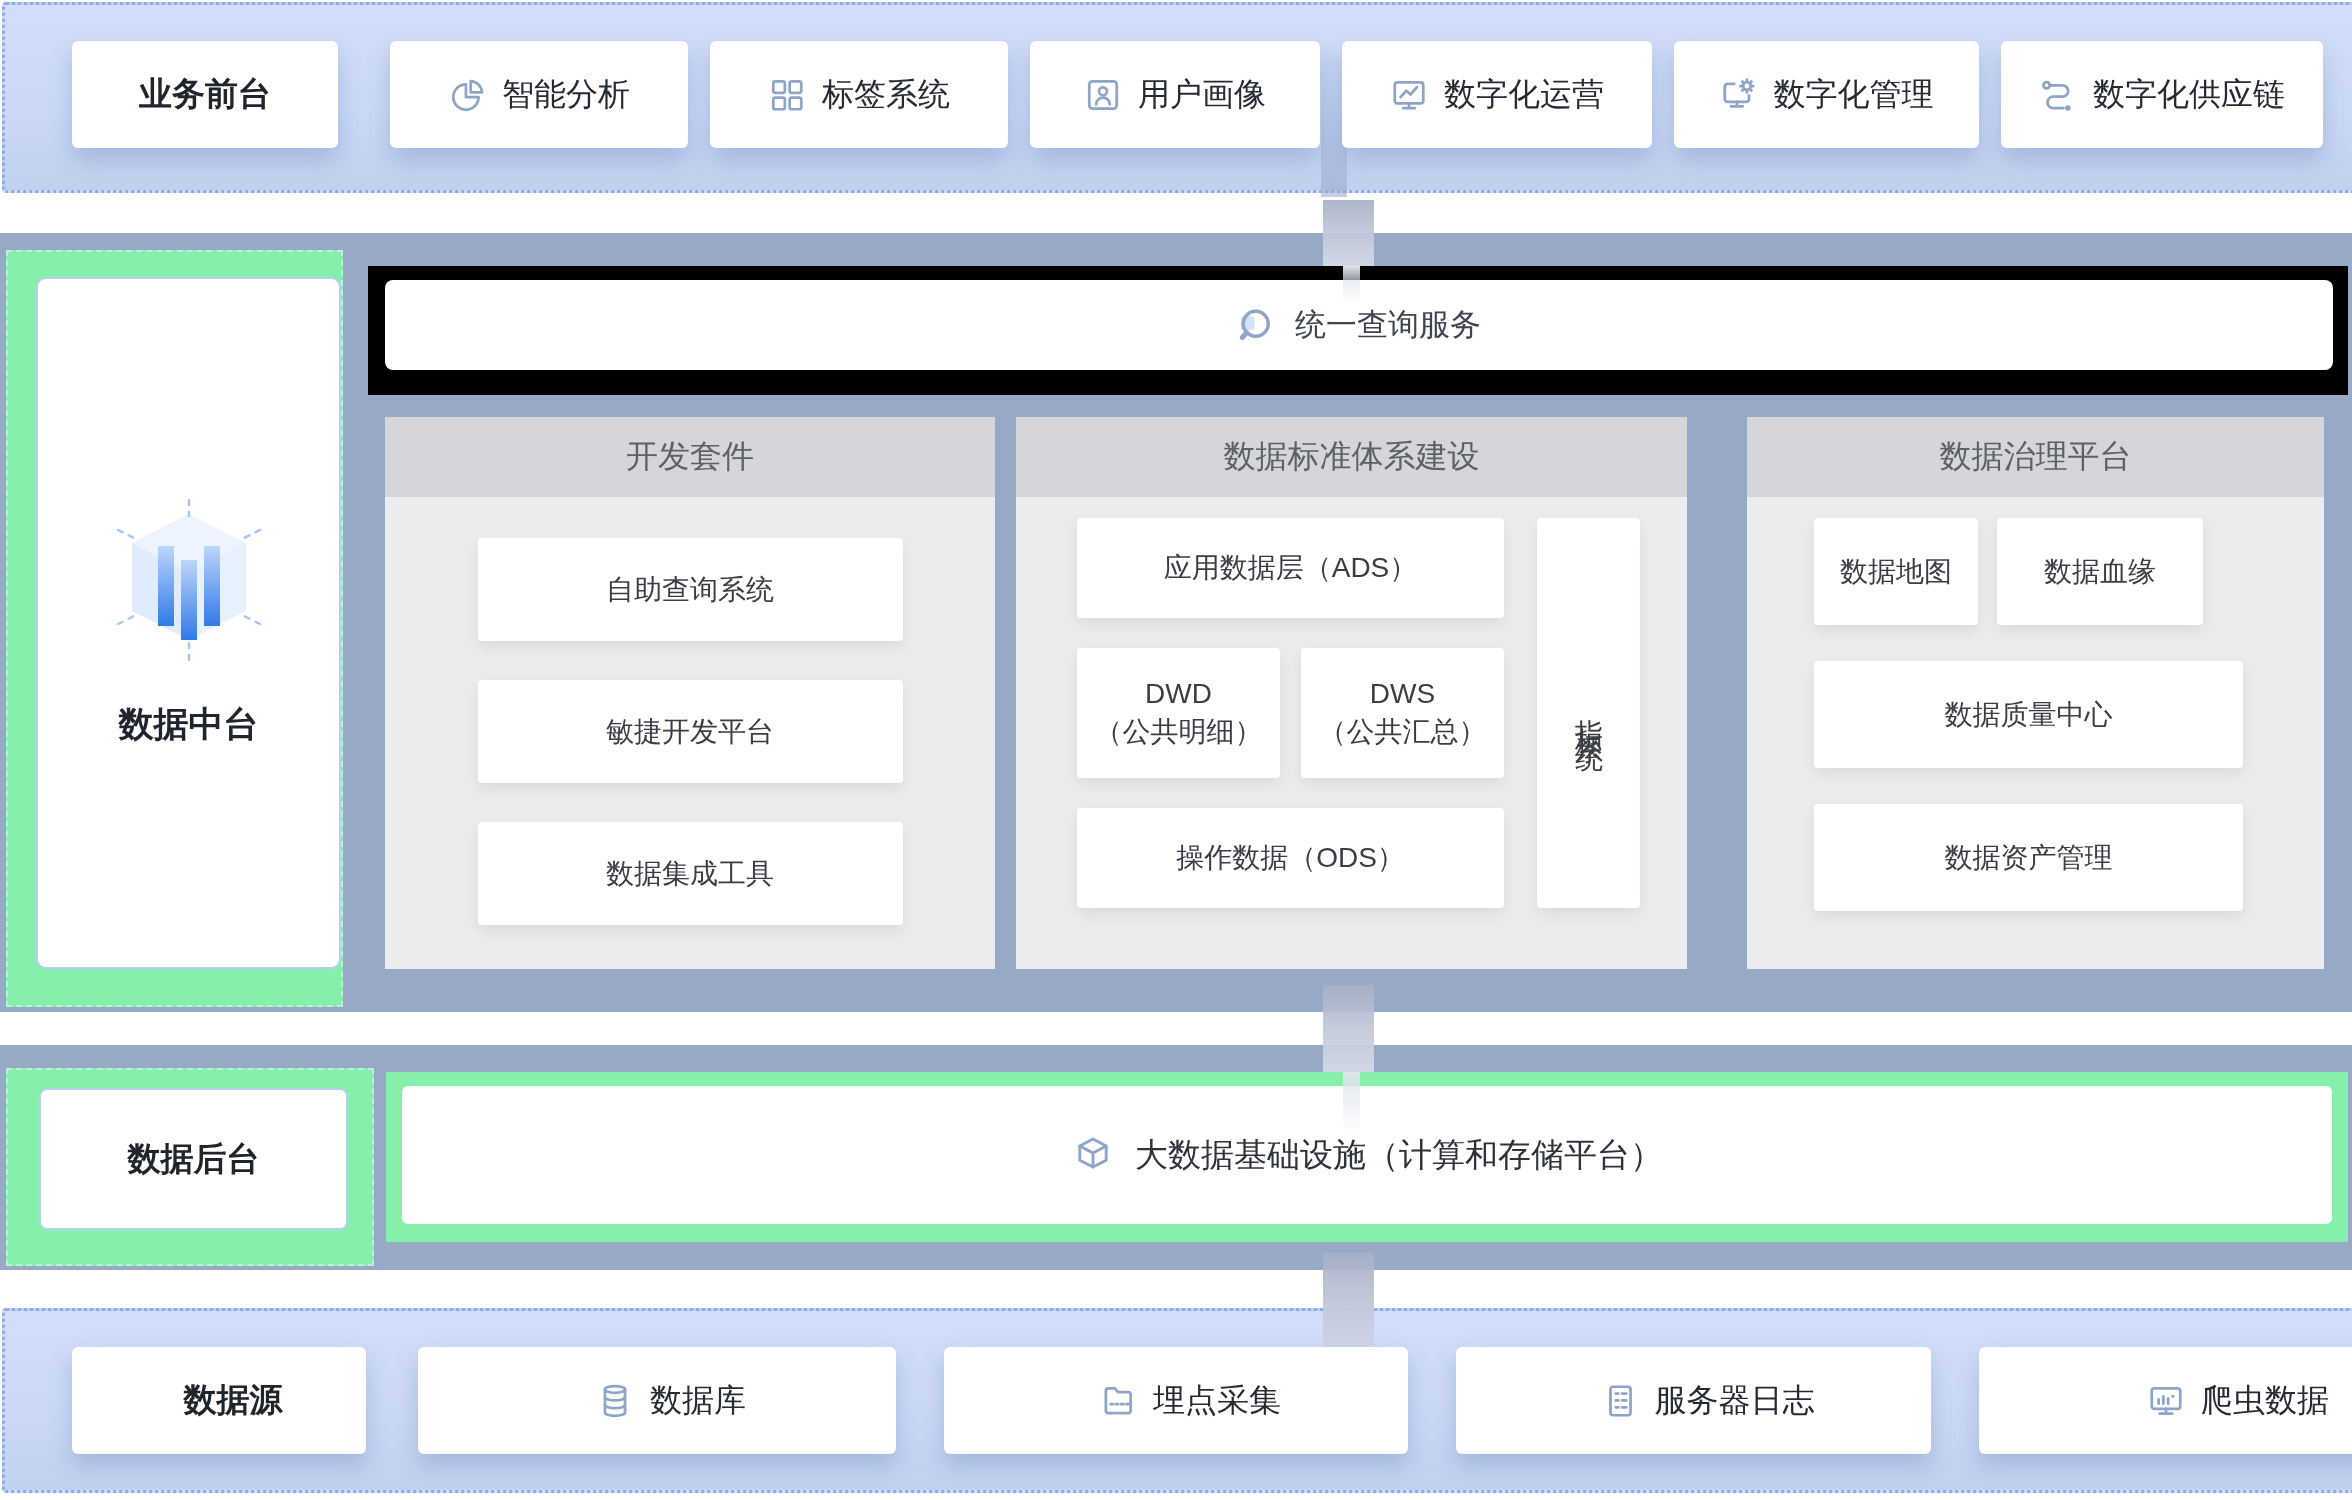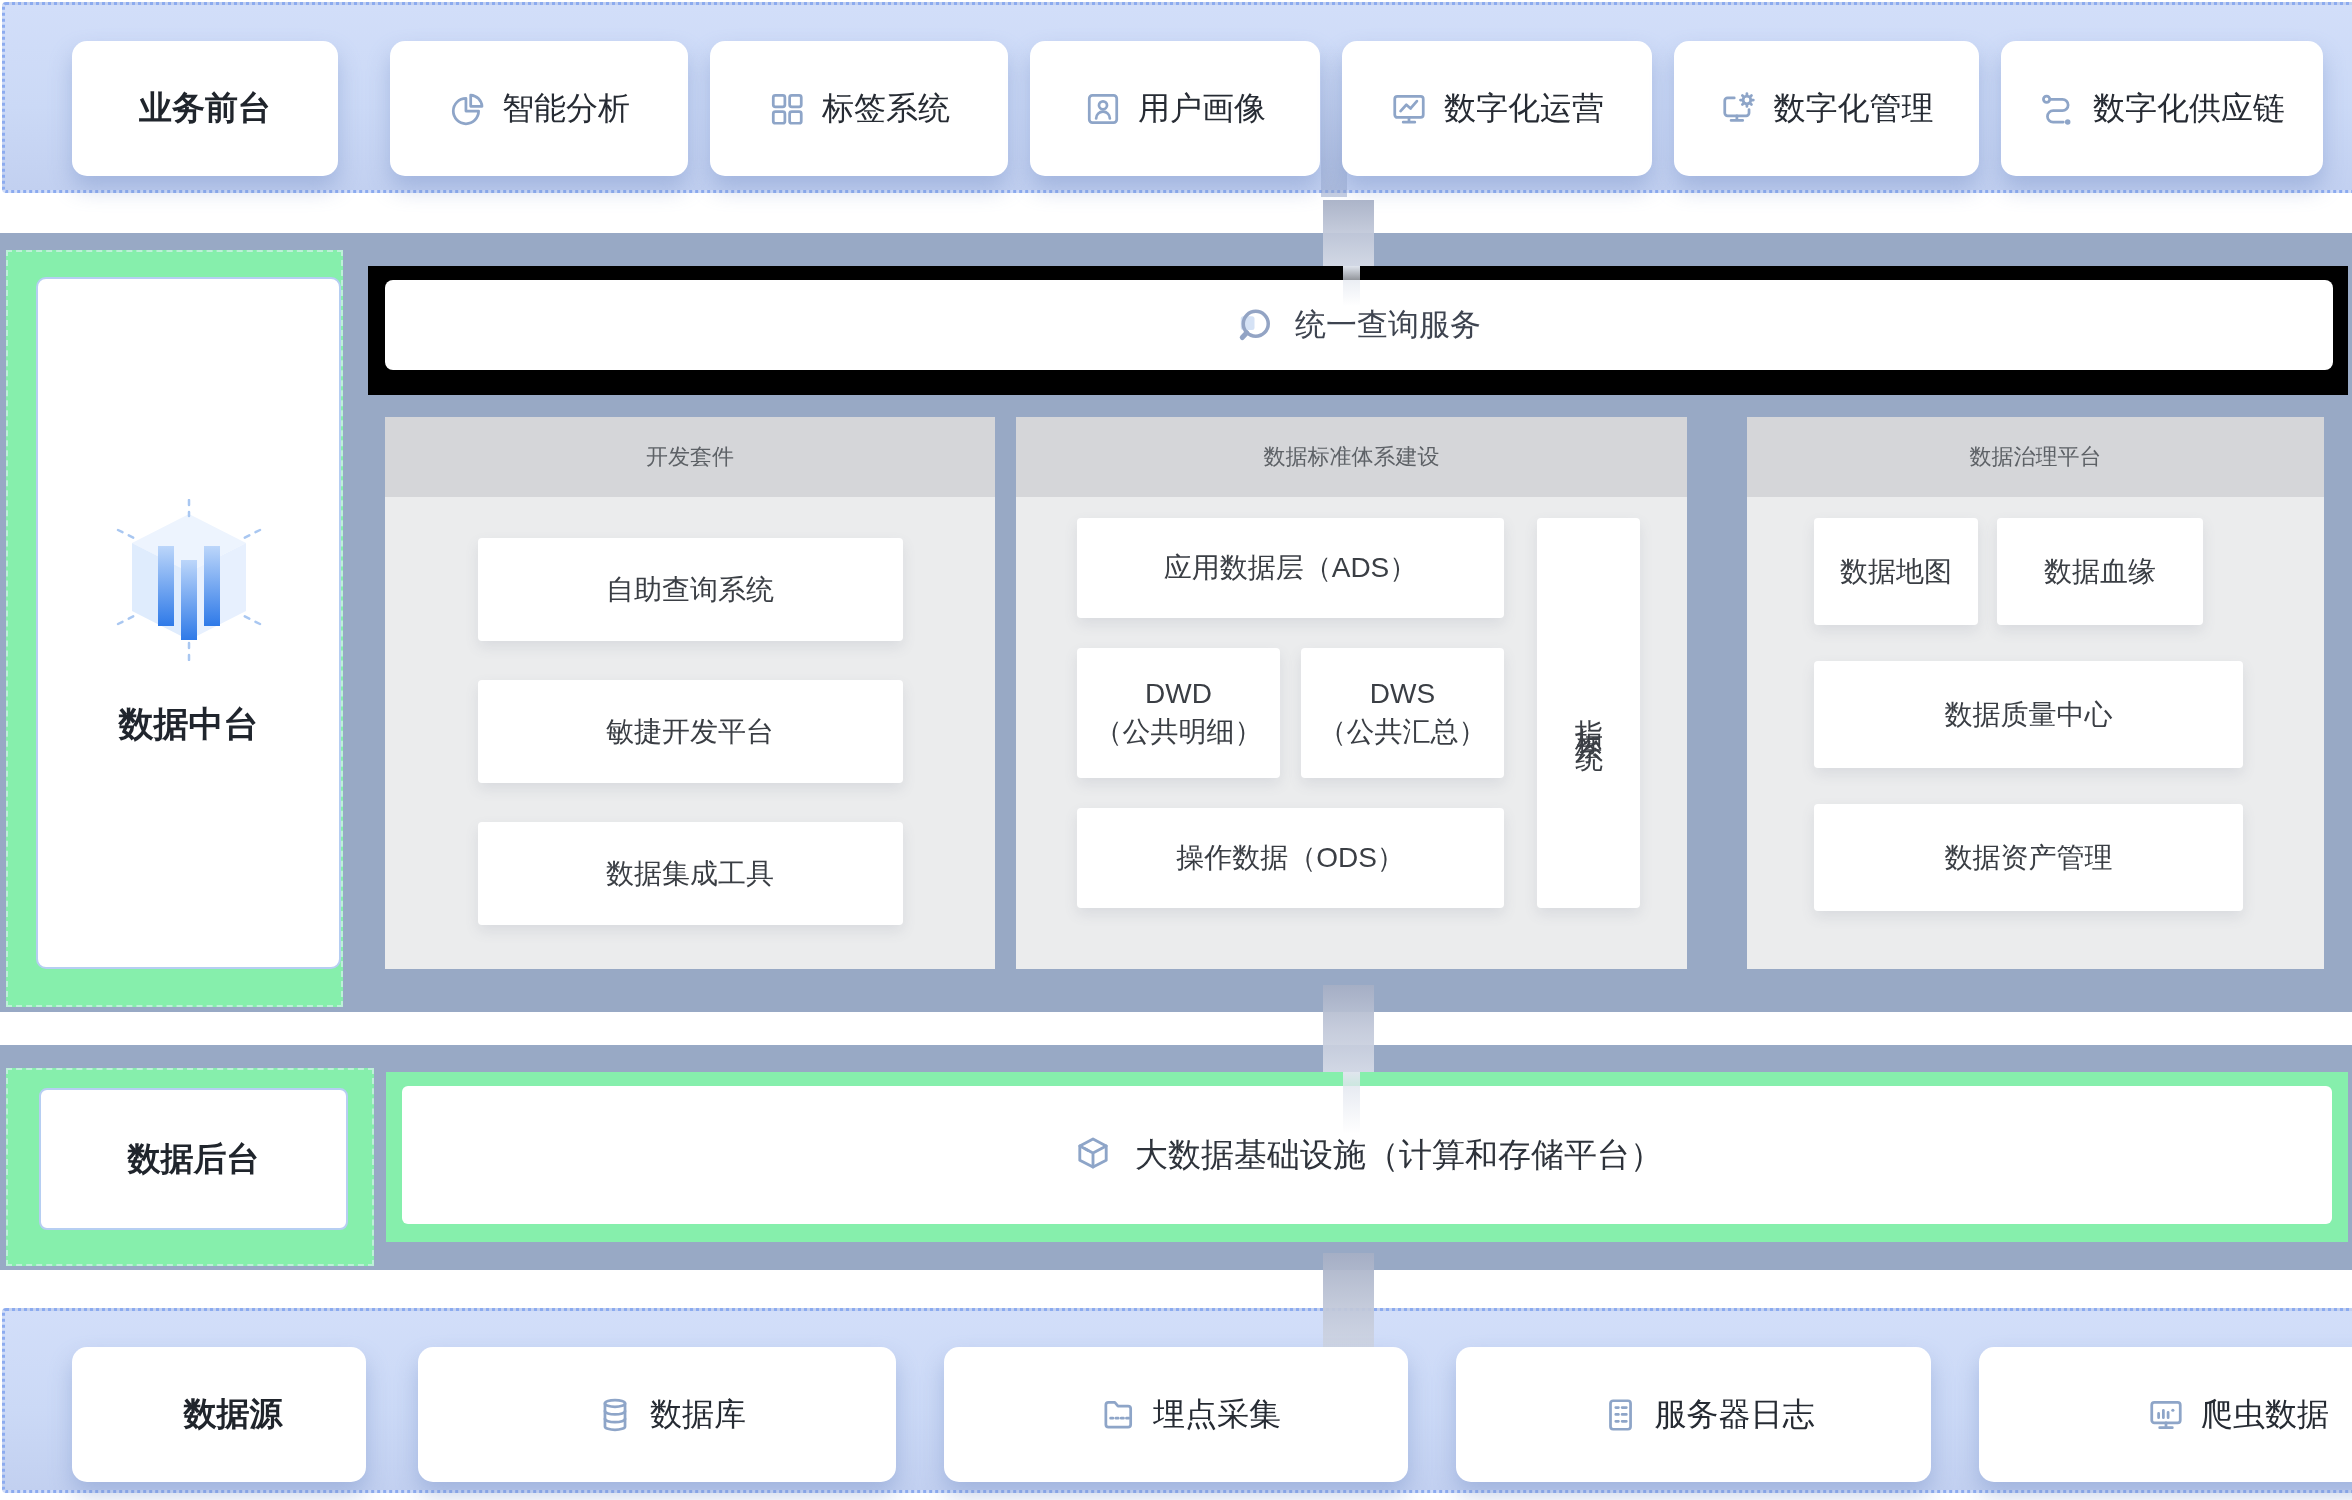--- a/index.html
+++ b/index.html
@@ -5,21 +5,21 @@
   html,body{margin:0;padding:0;background:#fff;}
   .canvas{position:relative;width:2352px;height:1500px;background:#fff;overflow:hidden;
           font-family:"Liberation Sans","DejaVu Sans",sans-serif;}
 
   
   .blue-box{position:absolute;left:2px;width:2336px;border:3px dotted #8cabef;border-radius:4px;
             background:linear-gradient(180deg,#d2def9 0%,#cbd9f6 55%,#c2d0f0 100%);
             display:flex;align-items:flex-start;padding:36px 0 0 67px;}
   .blue-box.top{top:2px;height:149px;}
   .blue-box.bottom{top:1308px;height:143px;}
-  .bcard{height:135px;background:#fff;border-radius:15px;display:flex;align-items:center;justify-content:center;
+  .bcard{height:107px;background:#fff;border-radius:6px;display:flex;align-items:center;justify-content:center;
          gap:16px;font-size:32px;color:#262b33;box-shadow:0 12px 22px rgba(122,146,199,.45);
          position:relative;z-index:3;flex:none;}
   .blue-box.top .bcard{margin-right:22px;}
   .blue-box.bottom .bcard{margin-right:48px;z-index:6;padding-left:28px;}
   .bcard.title{font-weight:700;font-size:33px;color:#20252c;}
   .icon{display:flex;align-items:center;flex:none;}
   .icon svg{stroke:#8ea5c8;fill:none;stroke-width:2.6;stroke-linecap:round;stroke-linejoin:round;}
 
   
   .mid-band{position:absolute;left:0;top:233px;width:2352px;height:779px;background:#98a9c5;}
@@ -33,21 +33,21 @@
   .navy{position:absolute;left:368px;top:33px;width:1980px;height:129px;background:#000000;}
   .query-bar{position:absolute;left:17px;top:14px;width:1948px;height:90px;background:#fff;border-radius:8px;
              display:flex;align-items:center;justify-content:center;gap:18px;
              font-size:31px;font-weight:500;color:#3e4450;}
 
   .col{position:absolute;top:184px;height:552px;}
   .col1{left:385px;width:610px;}
   .col2{left:1016px;width:671px;}
   .col3{left:1747px;width:577px;}
   .col-header{height:80px;background:#d5d6d9;display:flex;align-items:center;justify-content:center;
-              font-size:22px;font-weight:500;color:#5d6166;}
+              font-size:32px;font-weight:500;color:#5d6166;}
   .col-body{position:absolute;top:80px;left:0;right:0;bottom:0;background:#ebeced;}
   .wbox{background:#fff;border-radius:4px;display:flex;align-items:center;justify-content:center;
         font-size:28px;color:#3a3e44;box-shadow:0 6px 14px rgba(90,100,125,.12);text-align:center;}
   .col1 .col-body{display:flex;flex-direction:column;align-items:center;padding-top:41px;gap:39px;}
   .col1 .wbox{width:425px;height:103px;flex:none;}
   .stack2{position:absolute;left:61px;top:21px;width:427px;}
   .stack2 .row{display:flex;gap:21px;margin-bottom:30px;}
   .stack2 .full{width:427px;height:100px;margin-bottom:30px;}
   .stack2 .half{width:203px;height:130px;line-height:1.35;flex-direction:column;}
   .stack2 .full.last{margin-bottom:0;}

